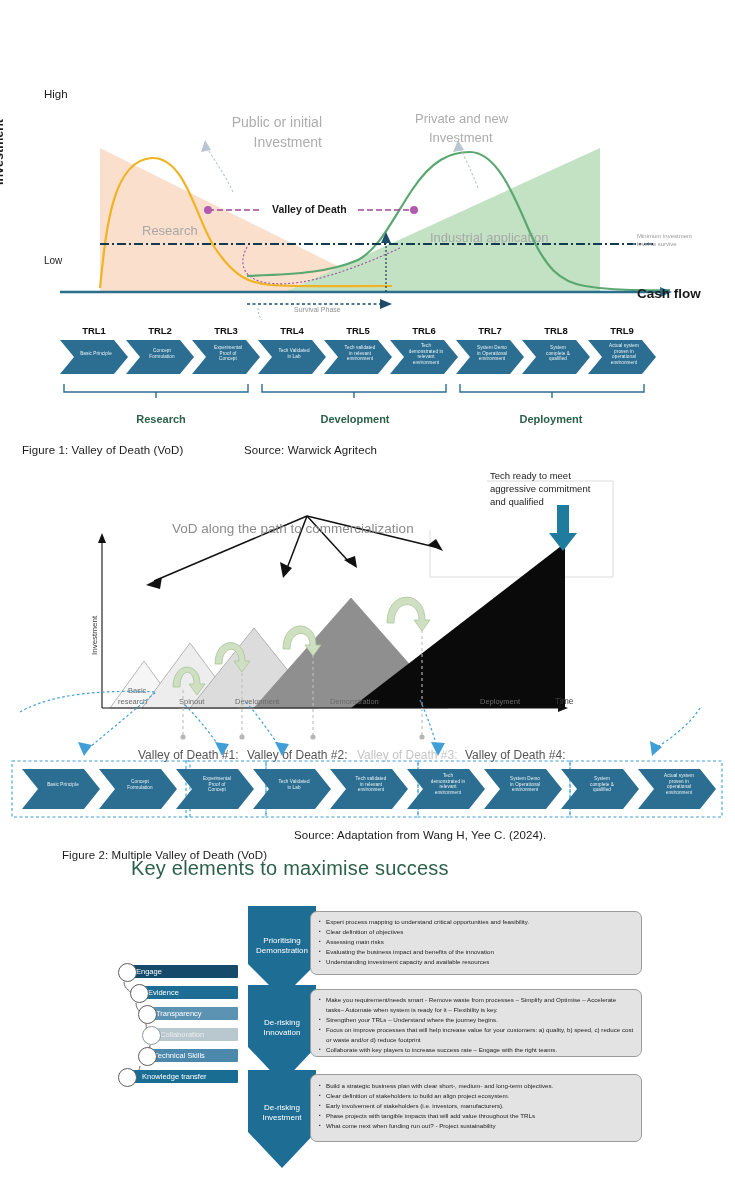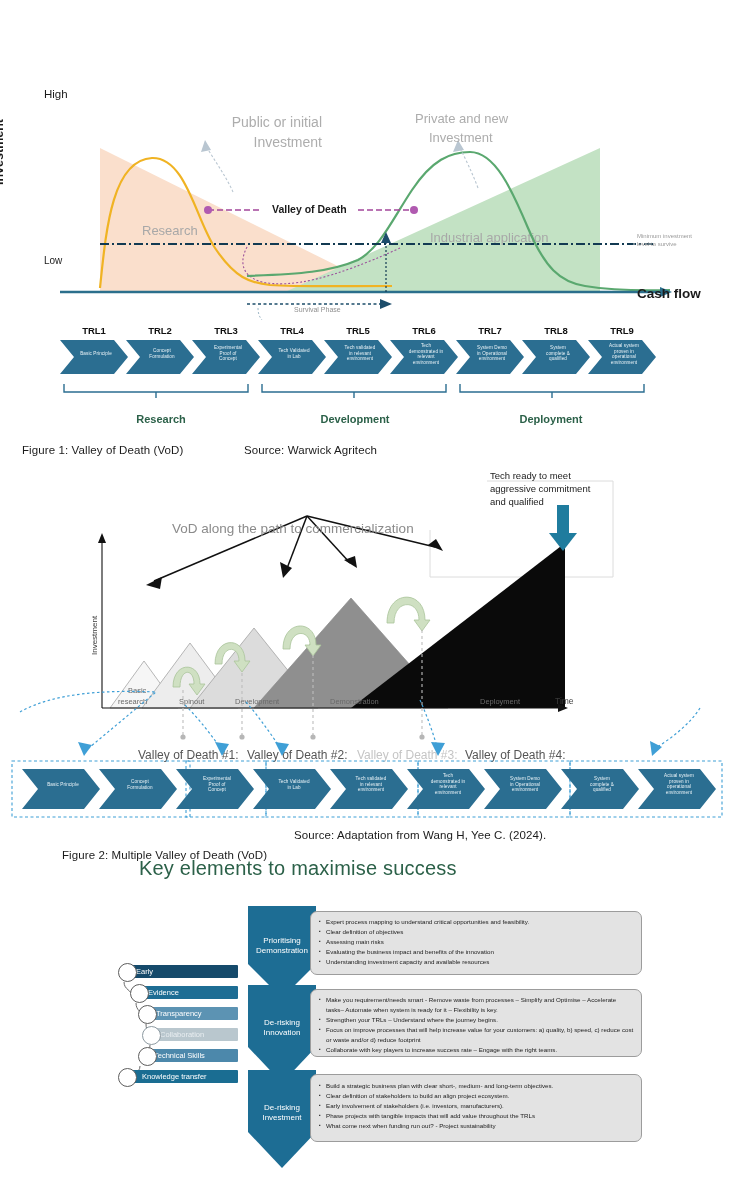--- a/index.html
+++ b/index.html
@@ -297,29 +297,29 @@
       <polygon points="282,66 275,52 289,54"></polygon>
       <polygon points="438,66 431,52 445,53"></polygon>
       <polygon points="652,66 650,51 662,57"></polygon>
     </g>
   </svg>
 </div>
 
 <div class="abs fig-caption" style="left:22px;top:849px;padding-left:40px;">Figure 2: Multiple Valley of Death (VoD)</div>
 <div class="abs fig-caption" style="left:294px;top:829px;">Source: Adaptation from Wang H, Yee C. (2024).</div>
 
-<div class="abs section-title" style="left:139px;top:857px;">Key elements to maximise success</div>
+<div class="abs section-title" style="left:131px;top:857px;">Key elements to maximise success</div>
 
 <div class="abs" style="left:110px;top:962px;width:132px;height:125px;">
   <svg width="132" height="125" viewBox="0 0 132 125" style="position:absolute;left:0;top:0;">
     <path d="M18,13 L26,13 M30,34 L34,34 M38,55 L42,55 M42,76 L46,76 M34,97 L38,97" stroke="#6a6a6a" stroke-width="1" fill="none"></path>
     <path d="M14,20 C14,28 22,28 22,34 M26,41 C26,49 32,49 32,55 M36,62 C36,70 40,70 40,76 M40,83 C40,91 34,91 34,97 M30,104 C30,112 20,112 18,116" stroke="#6a6a6a" stroke-width="1" fill="none"></path>
   </svg>
   <div class="abs" style="left:18px;top:3px;width:110px;height:13px;background:#154a6b;border-radius:1px;"></div>
-  <div class="abs ladder-label" style="left:26px;top:5px;">Early</div>
+  <div class="abs ladder-label" style="left:26px;top:5px;">Engage</div>
   <div class="abs" style="left:8px;top:1px;width:17px;height:17px;border:1.2px solid #5d5d5d;border-radius:50%;background:#fff;"></div>
 
   <div class="abs" style="left:26px;top:24px;width:102px;height:13px;background:#1d6d94;border-radius:1px;"></div>
   <div class="abs ladder-label" style="left:38px;top:26px;">Evidence</div>
   <div class="abs" style="left:20px;top:22px;width:17px;height:17px;border:1.2px solid #5d5d5d;border-radius:50%;background:#fff;"></div>
 
   <div class="abs" style="left:34px;top:45px;width:94px;height:13px;background:#5c93b3;border-radius:1px;"></div>
   <div class="abs ladder-label" style="left:46px;top:47px;">Transparency</div>
   <div class="abs" style="left:28px;top:43px;width:17px;height:17px;border:1.2px solid #5d5d5d;border-radius:50%;background:#fff;"></div>
 

